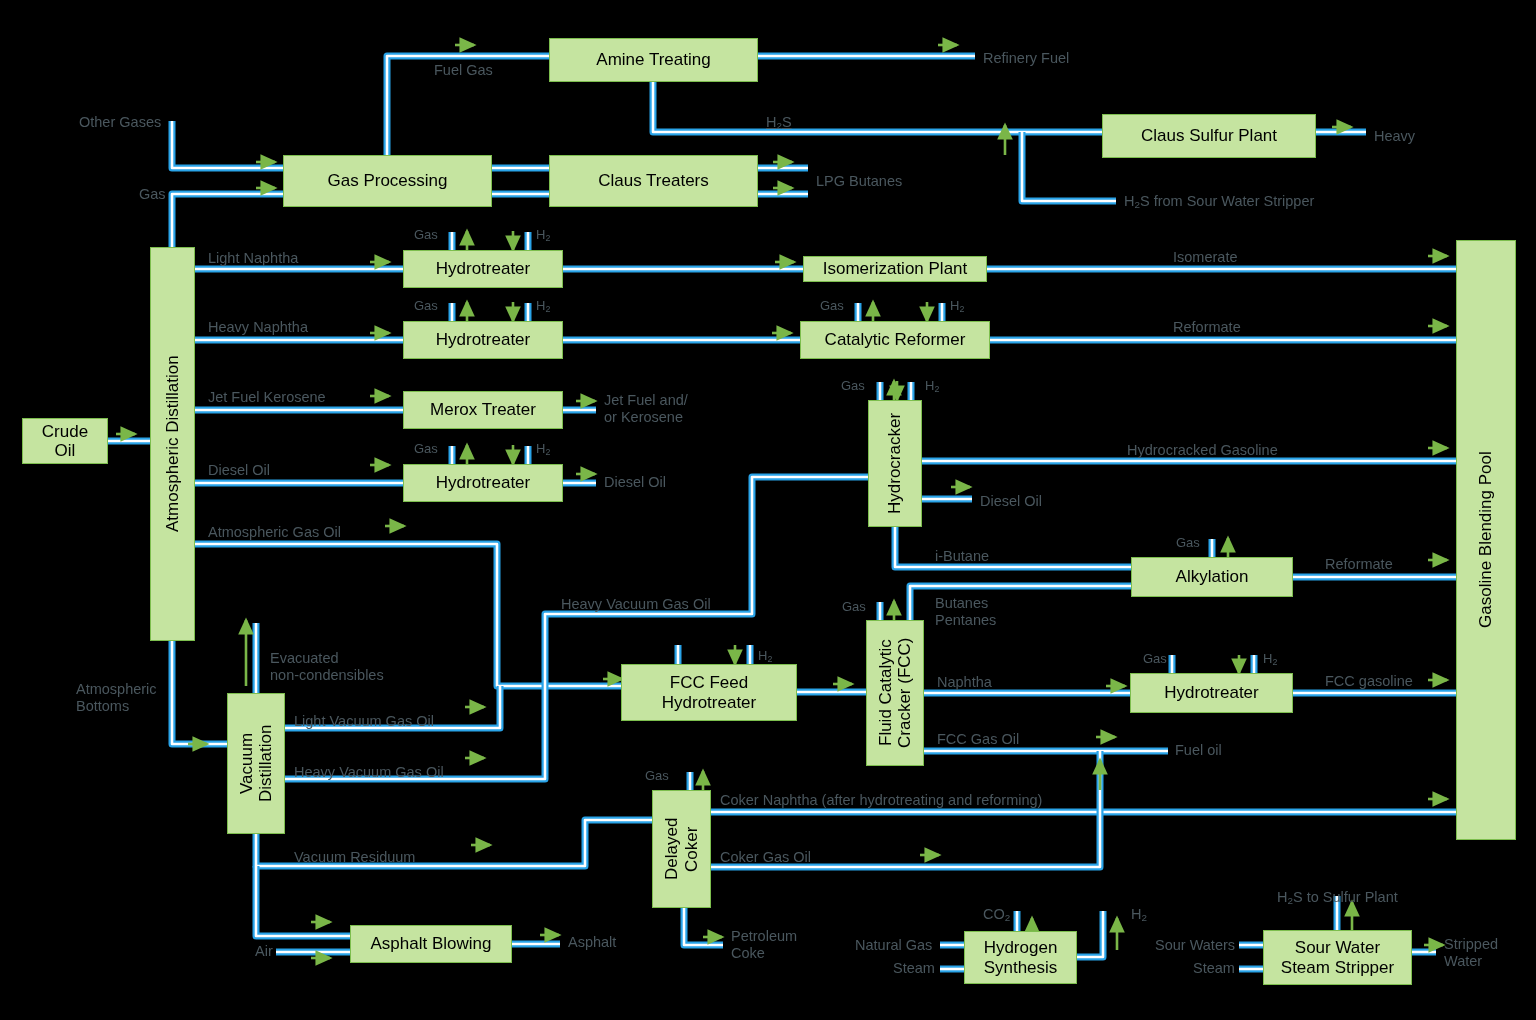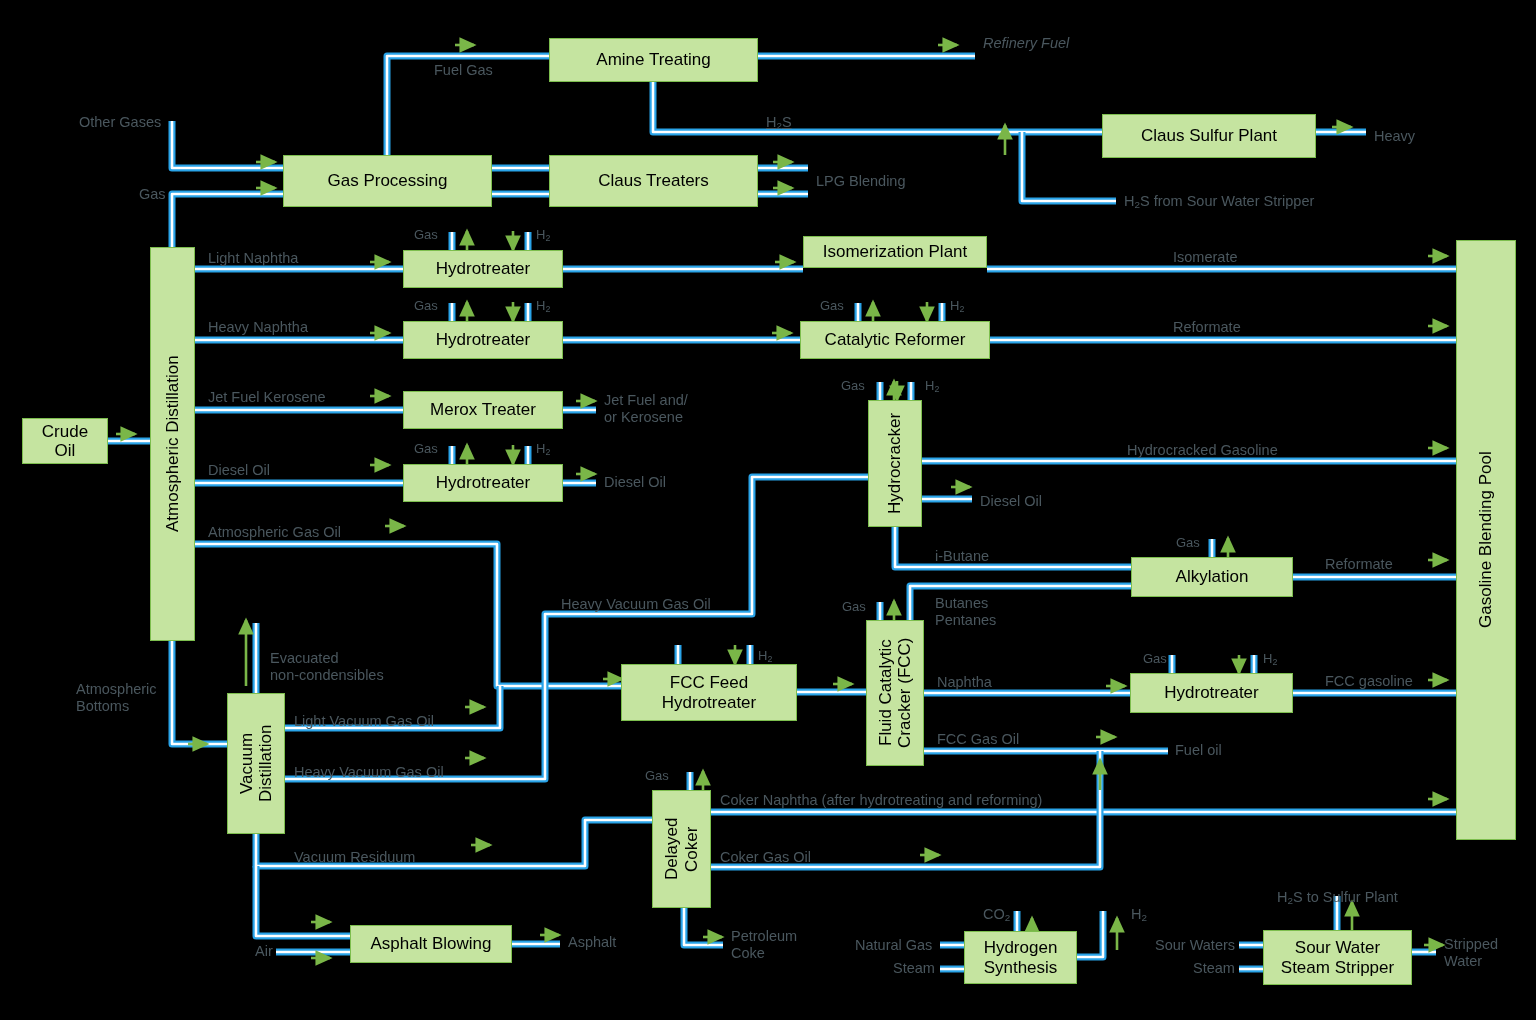--- a/index.html
+++ b/index.html
@@ -427,44 +427,44 @@
 
   <div id="units-layer">
       <div class="unit" style="left: 22px; top: 418px; width: 86px; height: 46px;">Crude<br>Oil</div>
       <div class="unit vert" style="left: 150px; top: 247px; width: 45px; height: 394px;">Atmospheric Distillation</div>
       <div class="unit vert" style="left: 227px; top: 693px; width: 58px; height: 141px;">Vacuum<br>Distillation</div>
       <div class="unit" style="left: 283px; top: 155px; width: 209px; height: 52px;">Gas Processing</div>
       <div class="unit" style="left: 549px; top: 38px; width: 209px; height: 44px;">Amine Treating</div>
       <div class="unit" style="left: 549px; top: 155px; width: 209px; height: 52px;">Claus Treaters</div>
       <div class="unit" style="left: 1102px; top: 114px; width: 214px; height: 44px;">Claus Sulfur Plant</div>
       <div class="unit" style="left: 403px; top: 250px; width: 160px; height: 38px;">Hydrotreater</div>
-      <div class="unit" style="left: 803px; top: 236px; width: 184px; height: 32px;">Isomerization Plant</div>
+      <div class="unit" style="left: 803px; top: 256px; width: 184px; height: 26px;">Isomerization Plant</div>
       <div class="unit" style="left: 403px; top: 321px; width: 160px; height: 38px;">Hydrotreater</div>
       <div class="unit" style="left: 800px; top: 321px; width: 190px; height: 38px;">Catalytic Reformer</div>
       <div class="unit" style="left: 403px; top: 391px; width: 160px; height: 38px;">Merox Treater</div>
       <div class="unit" style="left: 403px; top: 464px; width: 160px; height: 38px;">Hydrotreater</div>
       <div class="unit vert" style="left: 868px; top: 400px; width: 54px; height: 127px;">Hydrocracker</div>
       <div class="unit" style="left: 1131px; top: 557px; width: 162px; height: 40px;">Alkylation</div>
       <div class="unit" style="left: 621px; top: 664px; width: 176px; height: 57px;">FCC Feed<br>Hydrotreater</div>
       <div class="unit vert" style="left: 866px; top: 620px; width: 58px; height: 146px;">Fluid Catalytic<br>Cracker (FCC)</div>
       <div class="unit" style="left: 1130px; top: 673px; width: 163px; height: 40px;">Hydrotreater</div>
       <div class="unit vert" style="left: 652px; top: 790px; width: 59px; height: 118px;">Delayed<br>Coker</div>
       <div class="unit" style="left: 350px; top: 925px; width: 162px; height: 38px;">Asphalt Blowing</div>
       <div class="unit" style="left: 964px; top: 931px; width: 113px; height: 53px;">Hydrogen<br>Synthesis</div>
       <div class="unit" style="left: 1263px; top: 930px; width: 149px; height: 55px;">Sour Water<br>Steam Stripper</div>
       <div class="unit vert" style="left: 1456px; top: 240px; width: 60px; height: 600px;">Gasoline Blending Pool</div>
     </div>
   <div id="labels-layer">
       <div class="lbl" style="left: 434px; top: 62px;">Fuel Gas</div>
-      <div class="lbl" style="left: 983px; top: 35px; font-style: italic;">Refinery Fuel</div>
+      <div class="lbl" style="left: 983px; top: 50px;">Refinery Fuel</div>
       <div class="lbl" style="left: 79px; top: 114px;">Other Gases</div>
       <div class="lbl" style="left: 766px; top: 114px; text-decoration: underline;">H<sub>2</sub>S</div>
       <div class="lbl" style="left: 1374px; top: 128px;">Heavy</div>
       <div class="lbl" style="left: 139px; top: 186px;">Gas</div>
-      <div class="lbl" style="left: 816px; top: 173px;">LPG Blending</div>
+      <div class="lbl" style="left: 816px; top: 173px;">LPG Butanes</div>
       <div class="lbl" style="left: 1124px; top: 193px;">H<sub>2</sub>S from Sour Water Stripper</div>
       <div class="lbl" style="left: 208px; top: 250px;">Light Naphtha</div>
       <div class="lbl" style="left: 1173px; top: 249px;">Isomerate</div>
       <div class="lbl" style="left: 208px; top: 319px;">Heavy Naphtha</div>
       <div class="lbl" style="left: 1173px; top: 319px;">Reformate</div>
       <div class="lbl" style="left: 208px; top: 389px;">Jet Fuel Kerosene</div>
       <div class="lbl" style="left: 604px; top: 392px;">Jet Fuel and/<br>or Kerosene</div>
       <div class="lbl" style="left: 208px; top: 462px;">Diesel Oil</div>
       <div class="lbl" style="left: 604px; top: 474px;">Diesel Oil</div>
       <div class="lbl" style="left: 1127px; top: 442px;">Hydrocracked Gasoline</div>

